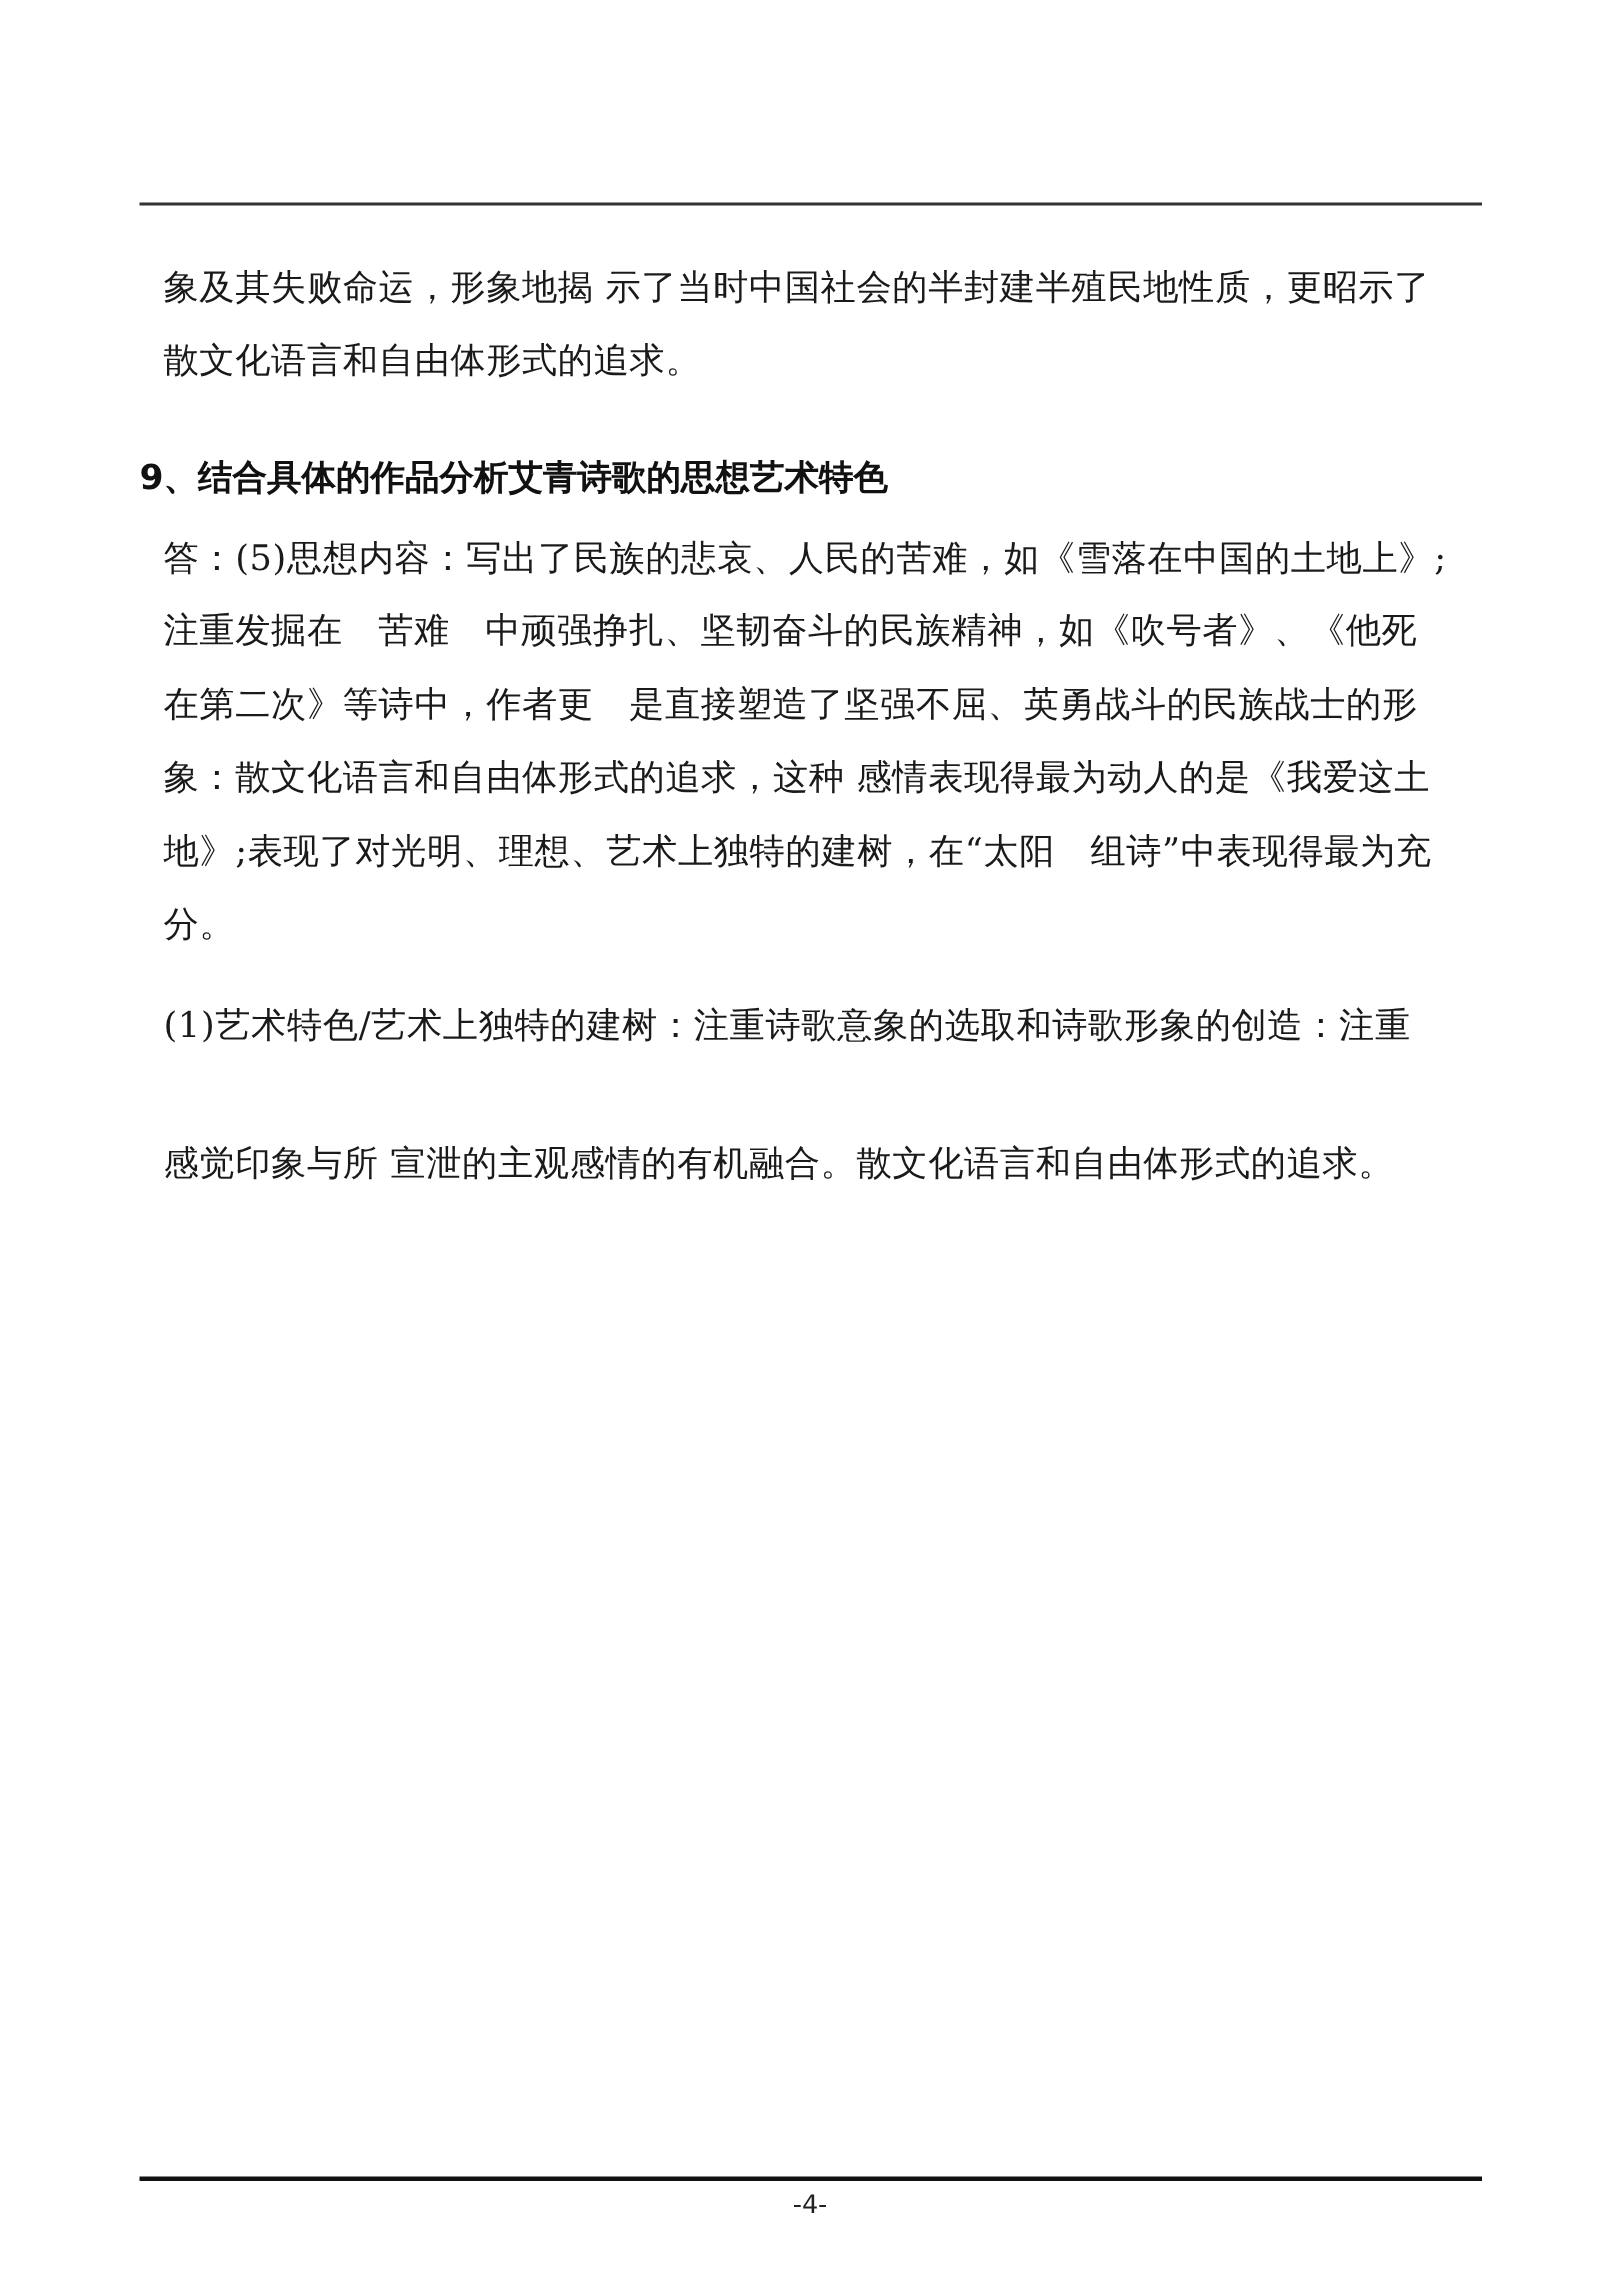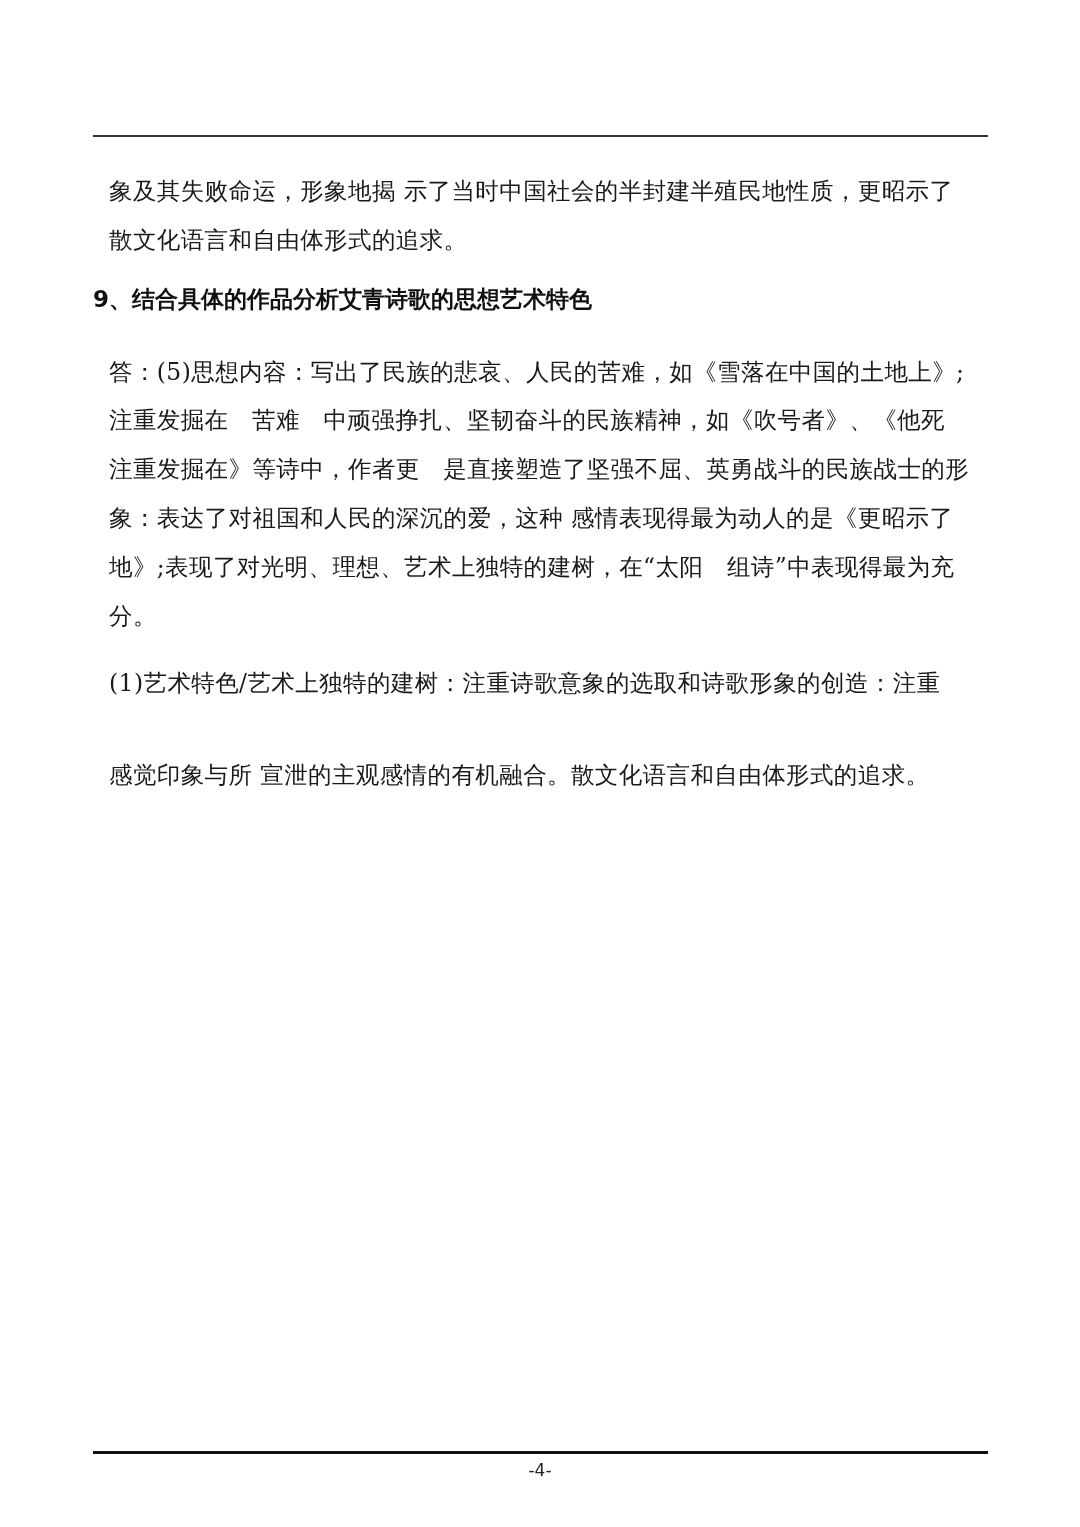--- a/index.html
+++ b/index.html
@@ -32,27 +32,27 @@
 </head>
 <body>
 
 <div class="rule top"></div>
 
 <div>
   <div class="line" style="top:176px">象及其失败命运，形象地揭 示了当时中国社会的半封建半殖民地性质，更昭示了</div>
   <div class="line" style="top:225px">散文化语言和自由体形式的追求。</div>
 </div>
 
-<div class="heading" style="top:284px">9、结合具体的作品分析艾青诗歌的思想艺术特色</div>
+<div class="heading" style="top:304px">9、结合具体的作品分析艾青诗歌的思想艺术特色</div>
 
 <div>
   <div class="line" style="top:357px">答：(5)思想内容：写出了民族的悲哀、人民的苦难，如《雪落在中国的土地上》;</div>
   <div class="line" style="top:405px">注重发掘在   苦难   中顽强挣扎、坚韧奋斗的民族精神，如《吹号者》、《他死</div>
-  <div class="line" style="top:454px">注重发掘在》等诗中，作者更   是直接塑造了坚强不屈、英勇战斗的民族战士的形</div>
-  <div class="line" style="top:503px">象：表达了对祖国和人民的深沉的爱，这种 感情表现得最为动人的是《更昭示了</div>
+  <div class="line" style="top:454px">在第二次》等诗中，作者更   是直接塑造了坚强不屈、英勇战斗的民族战士的形</div>
+  <div class="line" style="top:503px">象：散文化语言和自由体形式的追求，这种 感情表现得最为动人的是《我爱这土</div>
   <div class="line" style="top:552px">地》;表现了对光明、理想、艺术上独特的建树，在“太阳   组诗”中表现得最为充</div>
   <div class="line" style="top:601px">分。</div>
 </div>
 
 <div>
   <div class="line" style="top:668px">(1)艺术特色/艺术上独特的建树：注重诗歌意象的选取和诗歌形象的创造：注重</div>
   <div class="line" style="top:760px">感觉印象与所 宣泄的主观感情的有机融合。散文化语言和自由体形式的追求。</div>
 </div>
 
 <div class="rule bottom"></div>

